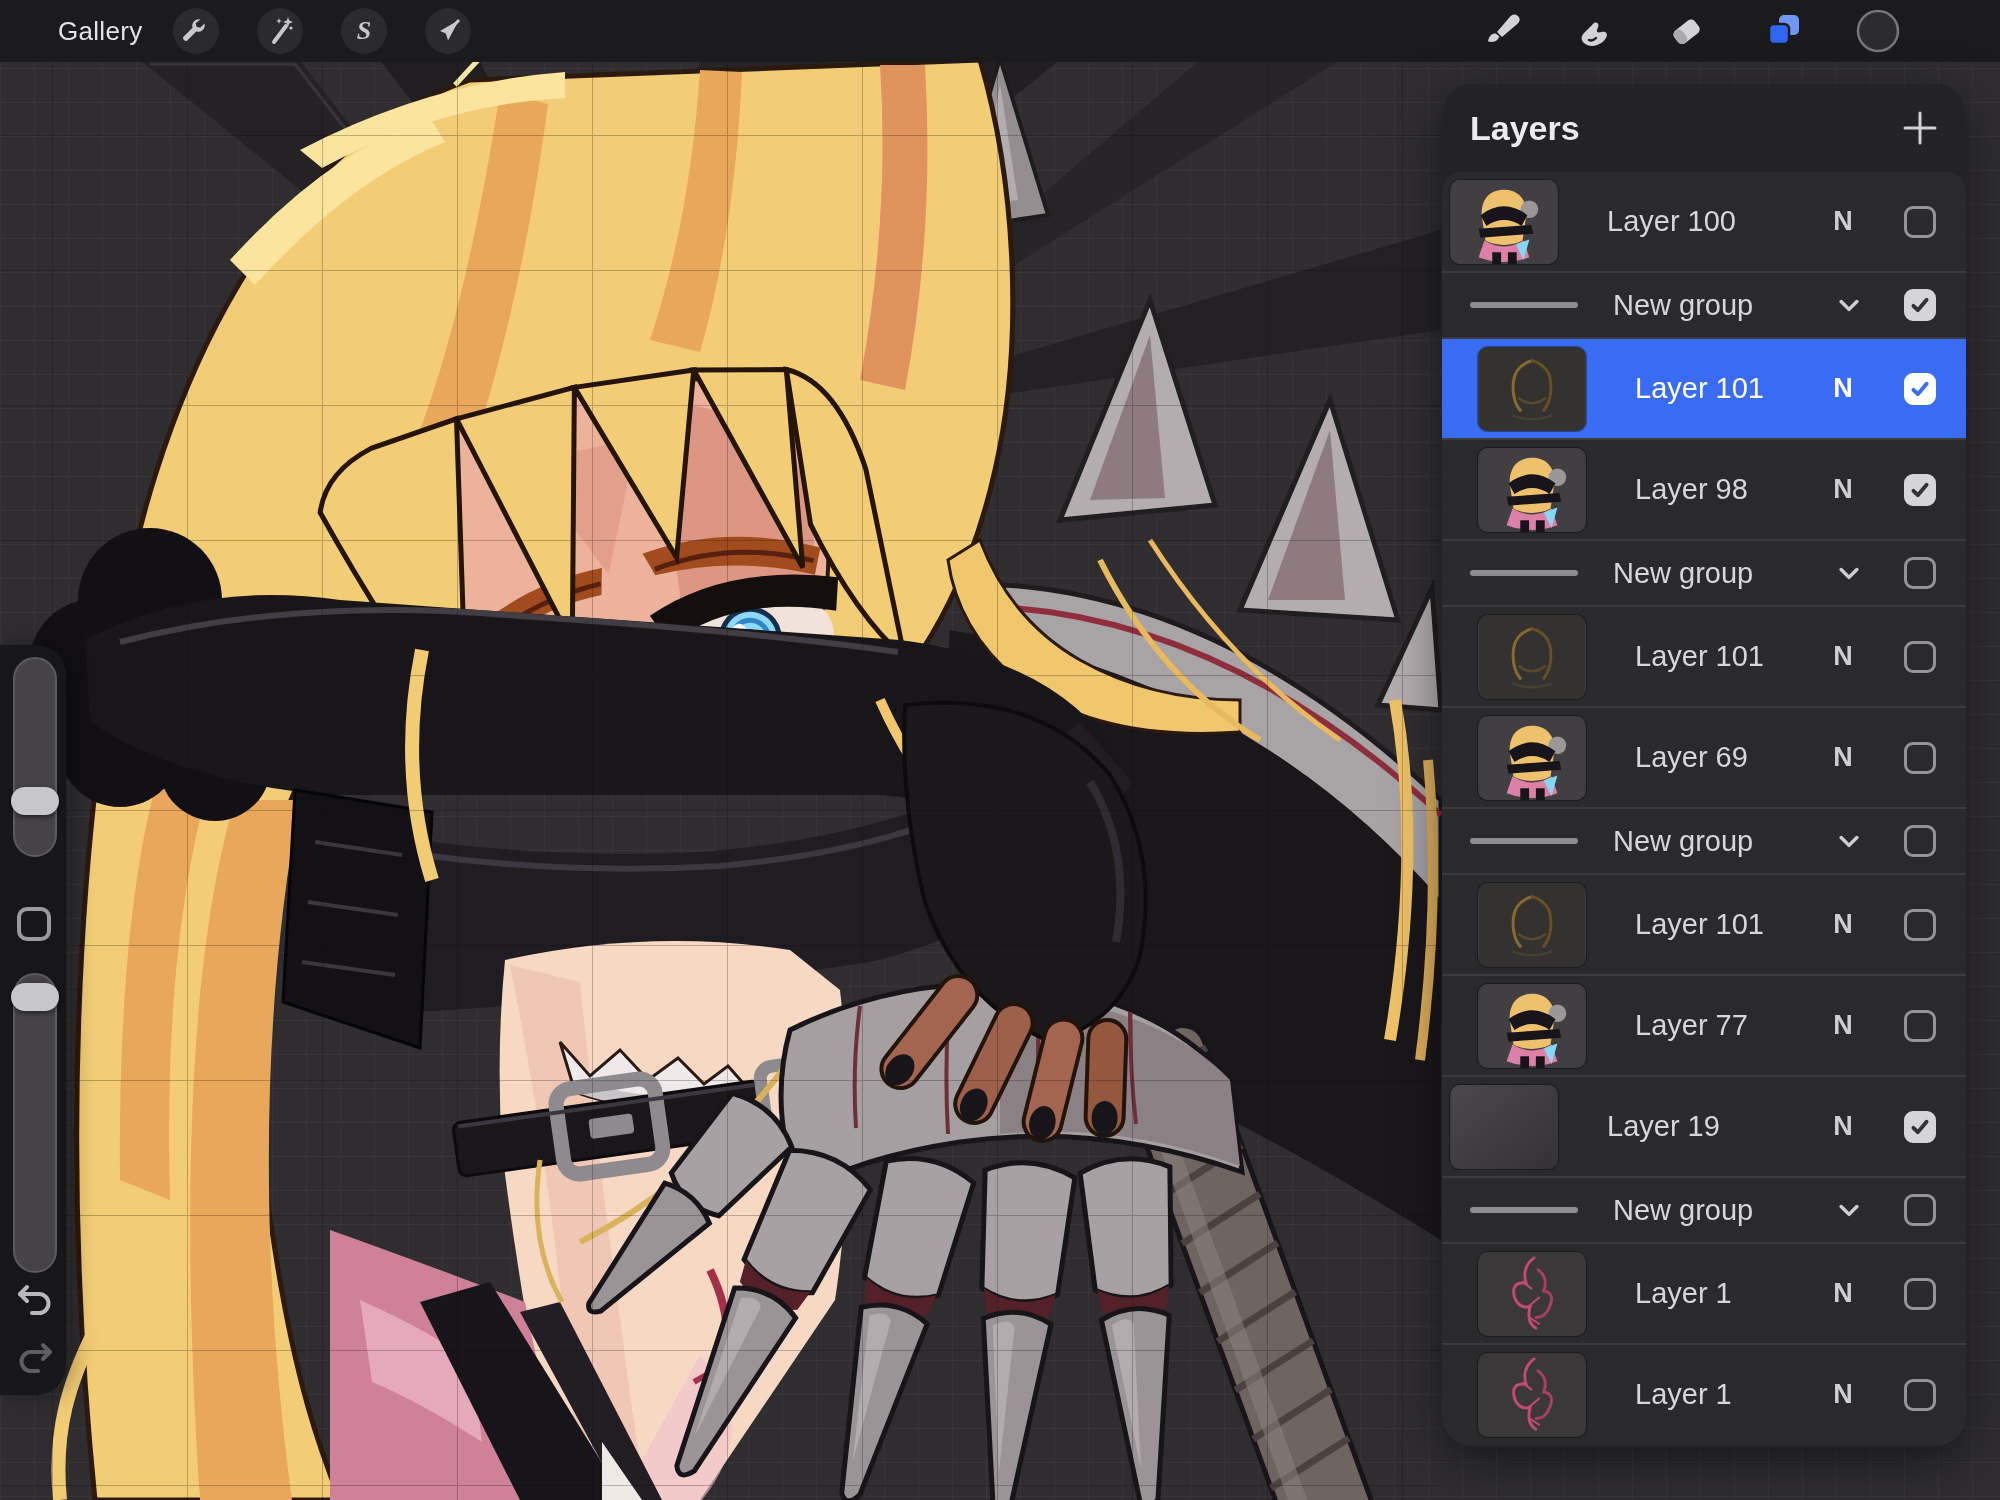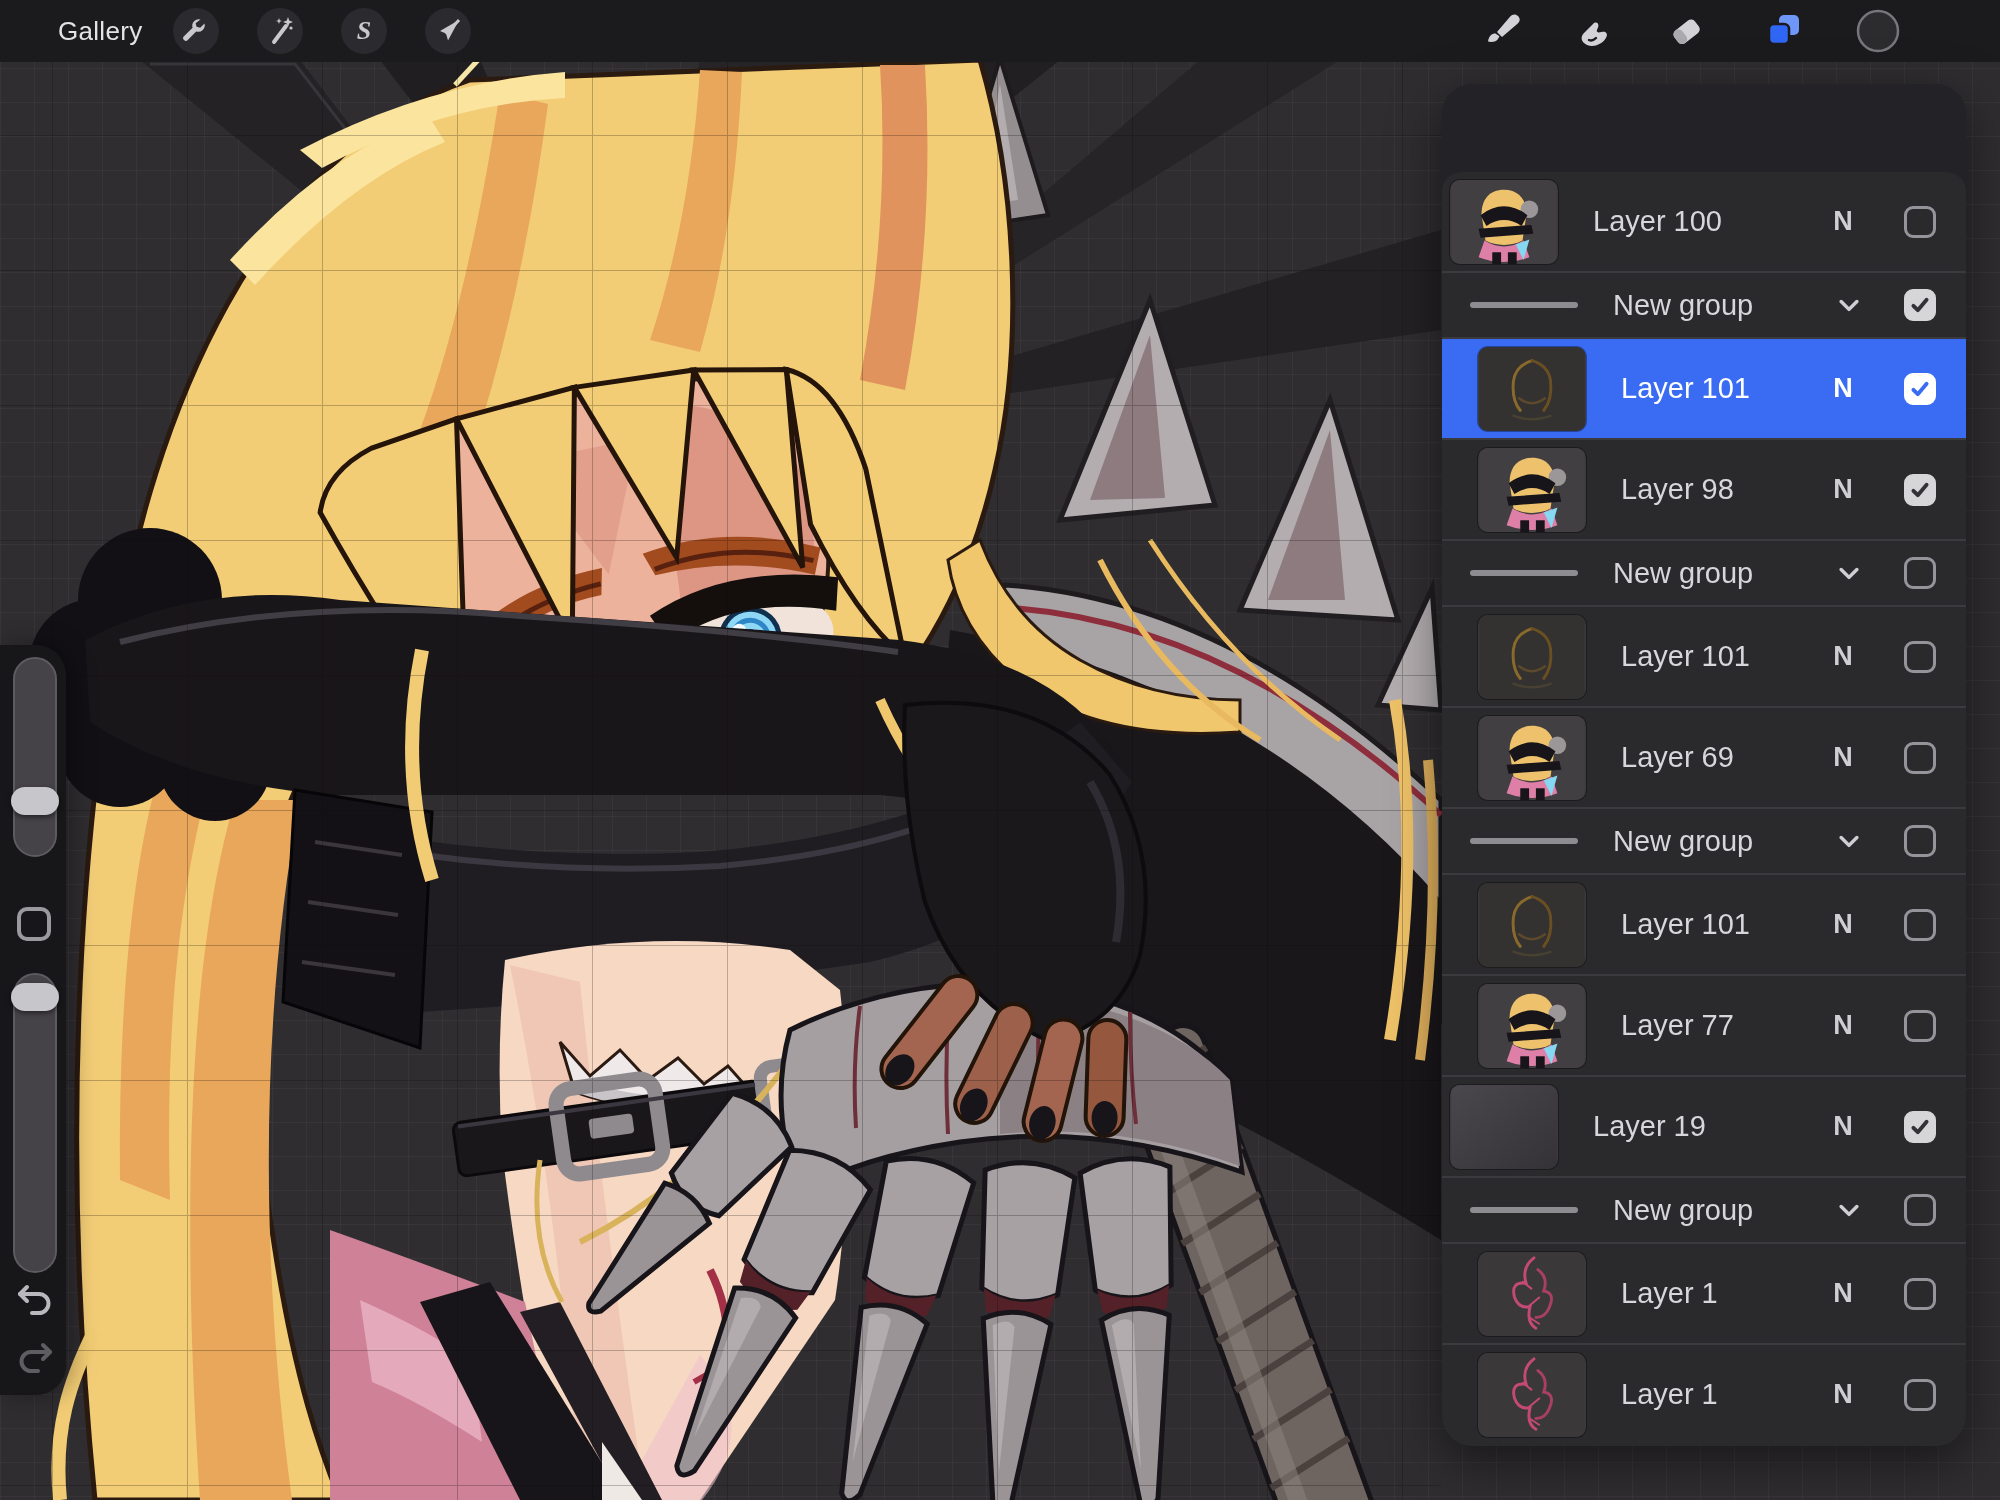--- a/index.html
+++ b/index.html
@@ -27,21 +27,21 @@
   .layers-panel{position:absolute;left:1442px;top:84px;width:524px;height:1362px;background:#232226;
                 border-radius:30px;z-index:11;box-shadow:0 14px 50px rgba(0,0,0,.5);}
   .panel-header{position:absolute;left:0;top:0;width:100%;height:88px;display:flex;align-items:center;
                 justify-content:space-between;box-sizing:border-box;padding:0 26px 0 28px;}
   .panel-title{font-size:34px;font-weight:700;color:#ecebee;}
   .add-btn{width:40px;height:40px;display:flex;align-items:center;justify-content:center;}
   .rows{position:absolute;left:0;top:88px;right:0;bottom:0;background:#2a292c;
         border-radius:20px 20px 30px 30px;overflow:hidden;}
   .row{position:relative;display:flex;align-items:center;border-top:2px solid #3b3a3e;background:#2a292c;}
   .row:first-child{border-top:none;}
-  .row.layer{height:99px;}
+  .row.layer{height:99px;gap:14px;}
   .row.group{height:64px;padding-left:20px;}
   .row.selected{background:#3a6cf3;border-top-color:#3b3a3e;}
   .thumb{width:108px;height:84px;border-radius:10px;overflow:hidden;background:#3c3a3d;margin-left:8px;flex:none;
          box-shadow:0 0 0 1px rgba(0,0,0,.35);}
   .row.indented .thumb{margin-left:36px;}
   .thumb svg{display:block;}
   .group-line{width:108px;height:6px;border-radius:3px;background:#8d8c90;margin-left:8px;flex:none;}
   .row-label{margin-left:35px;font-size:29px;color:#d7d6da;}
   .row.selected .row-label{color:#ffffff;}
   .blend-badge{position:absolute;right:106px;font-size:27px;font-weight:600;color:#cfced3;width:34px;text-align:center;}
@@ -362,20 +362,28 @@
       <svg width="40" height="40" viewBox="0 0 40 40">
         <g transform="scale(-1,1) translate(-40,0)">
           <path d="M12 18 L5 11 L12 4" fill="none" stroke="#5e5d62" stroke-width="4" stroke-linecap="round" stroke-linejoin="round"></path>
           <path d="M5 11 H24 a9.5 9.5 0 0 1 0 19 H17" fill="none" stroke="#5e5d62" stroke-width="4" stroke-linecap="round"></path>
         </g>
       </svg>
     </div>
   </div>
 
   <div class="layers-panel">
+    <div class="panel-header">
+      <div class="panel-title">Layers</div>
+      <div class="add-btn">
+        <svg width="36" height="36" viewBox="0 0 36 36">
+          <path d="M18 3 V33 M3 18 H33" stroke="#d2d1d5" stroke-width="3" stroke-linecap="round"></path>
+        </svg>
+      </div>
+    </div>
     <div class="rows" id="rows">
         <div class="row layer">
       <div class="thumb">
             <svg width="108" height="84" viewBox="0 0 108 86">
       <rect width="108" height="86" fill="#413f42"></rect>
       <path d="M54,10 c-15,0 -23,10 -23,25 l4,27 c11,6 27,6 38,0 l4,-27 c0,-15 -8,-25 -23,-25z" fill="#eec26c"></path>
       <circle cx="80" cy="30" r="9" fill="#9b9698"></circle>
       <path d="M30,36 q24,-18 48,0 l-6,11 q-18,-12 -36,0 z" fill="#17141a"></path>
       <path d="M28,50 L82,46 l2,9 L30,59 z" fill="#17141a"></path>
       <path d="M34,62 q20,12 40,0 l6,17 q-26,10 -52,0 z" fill="#dd7fa6"></path>

